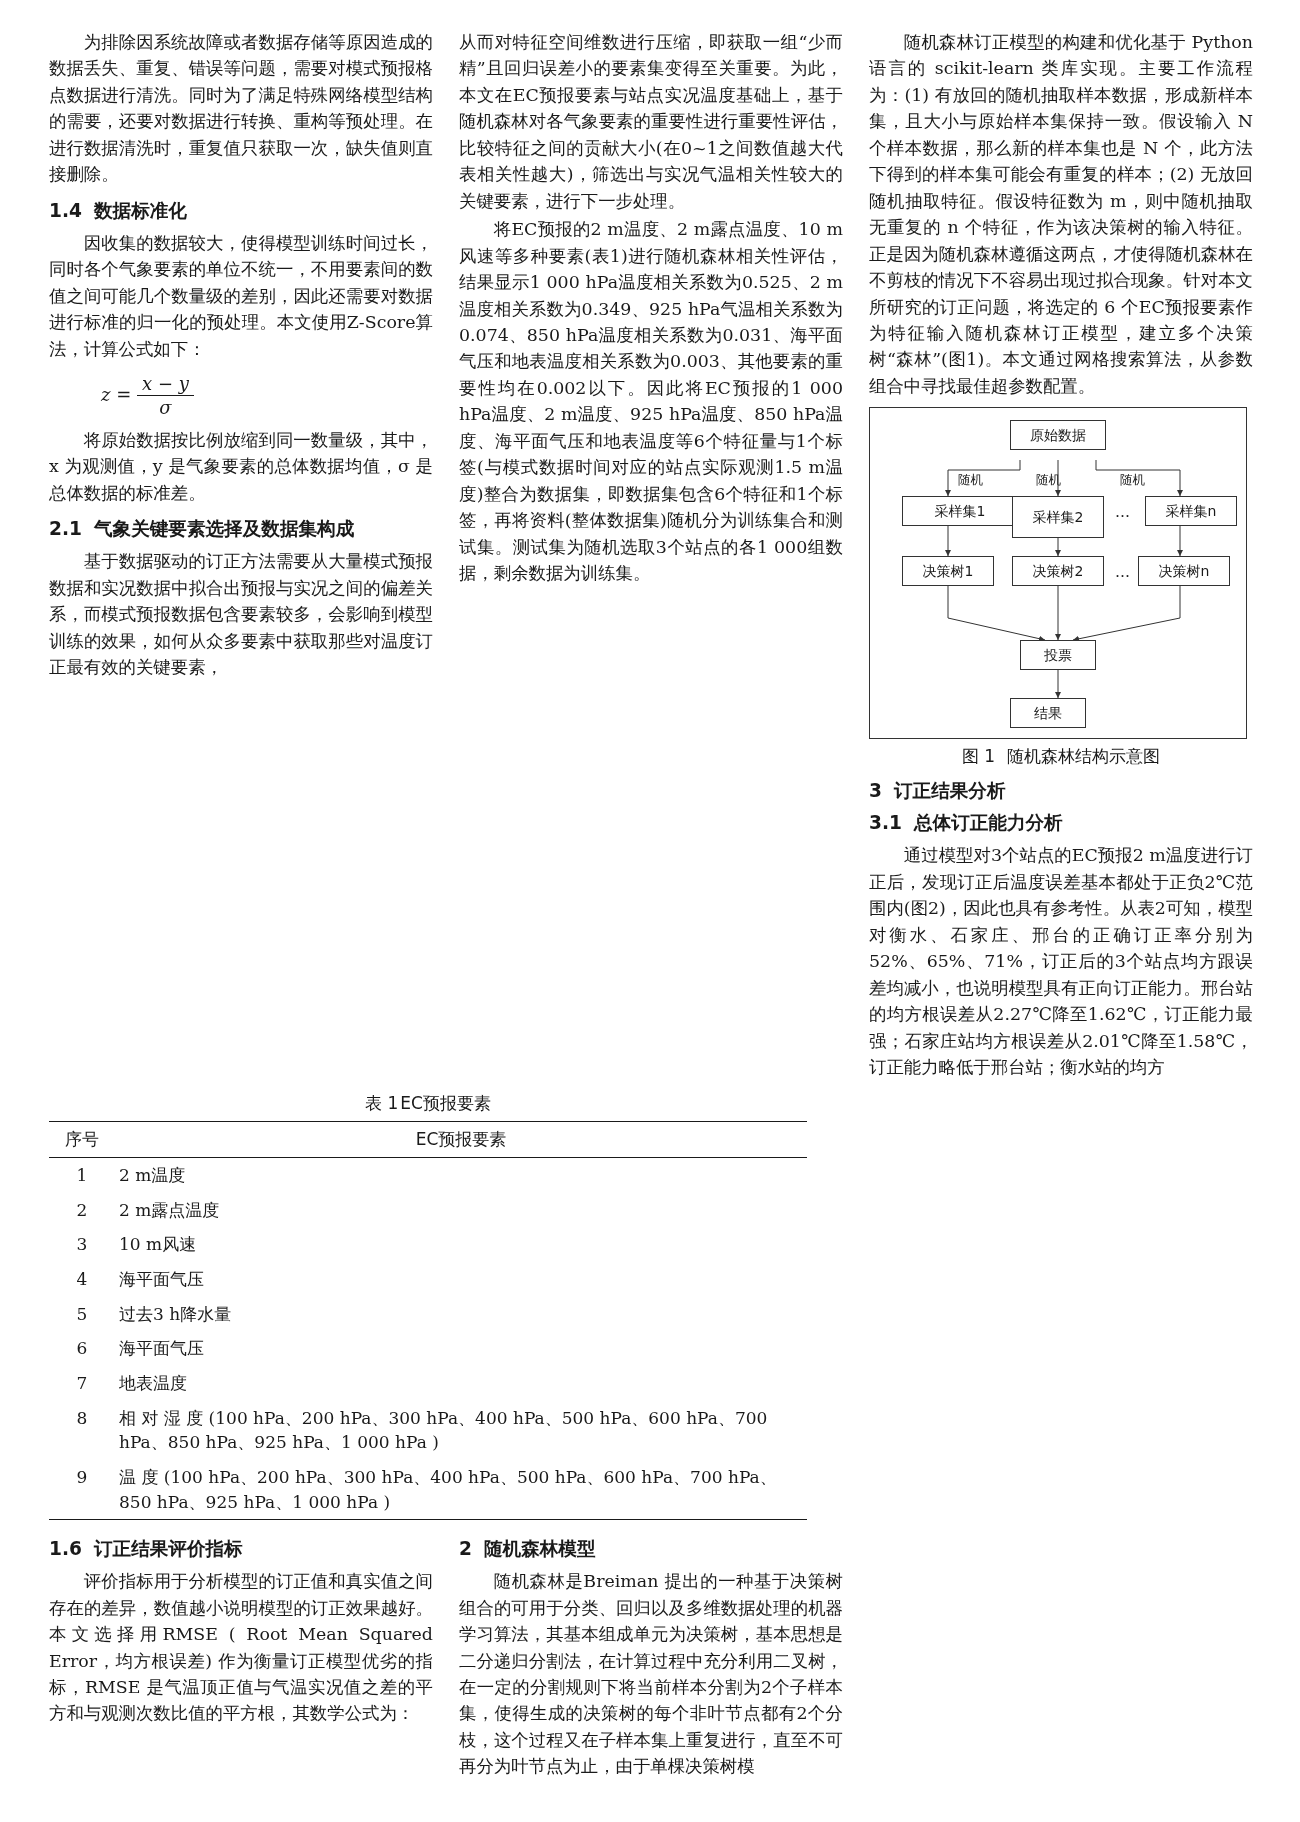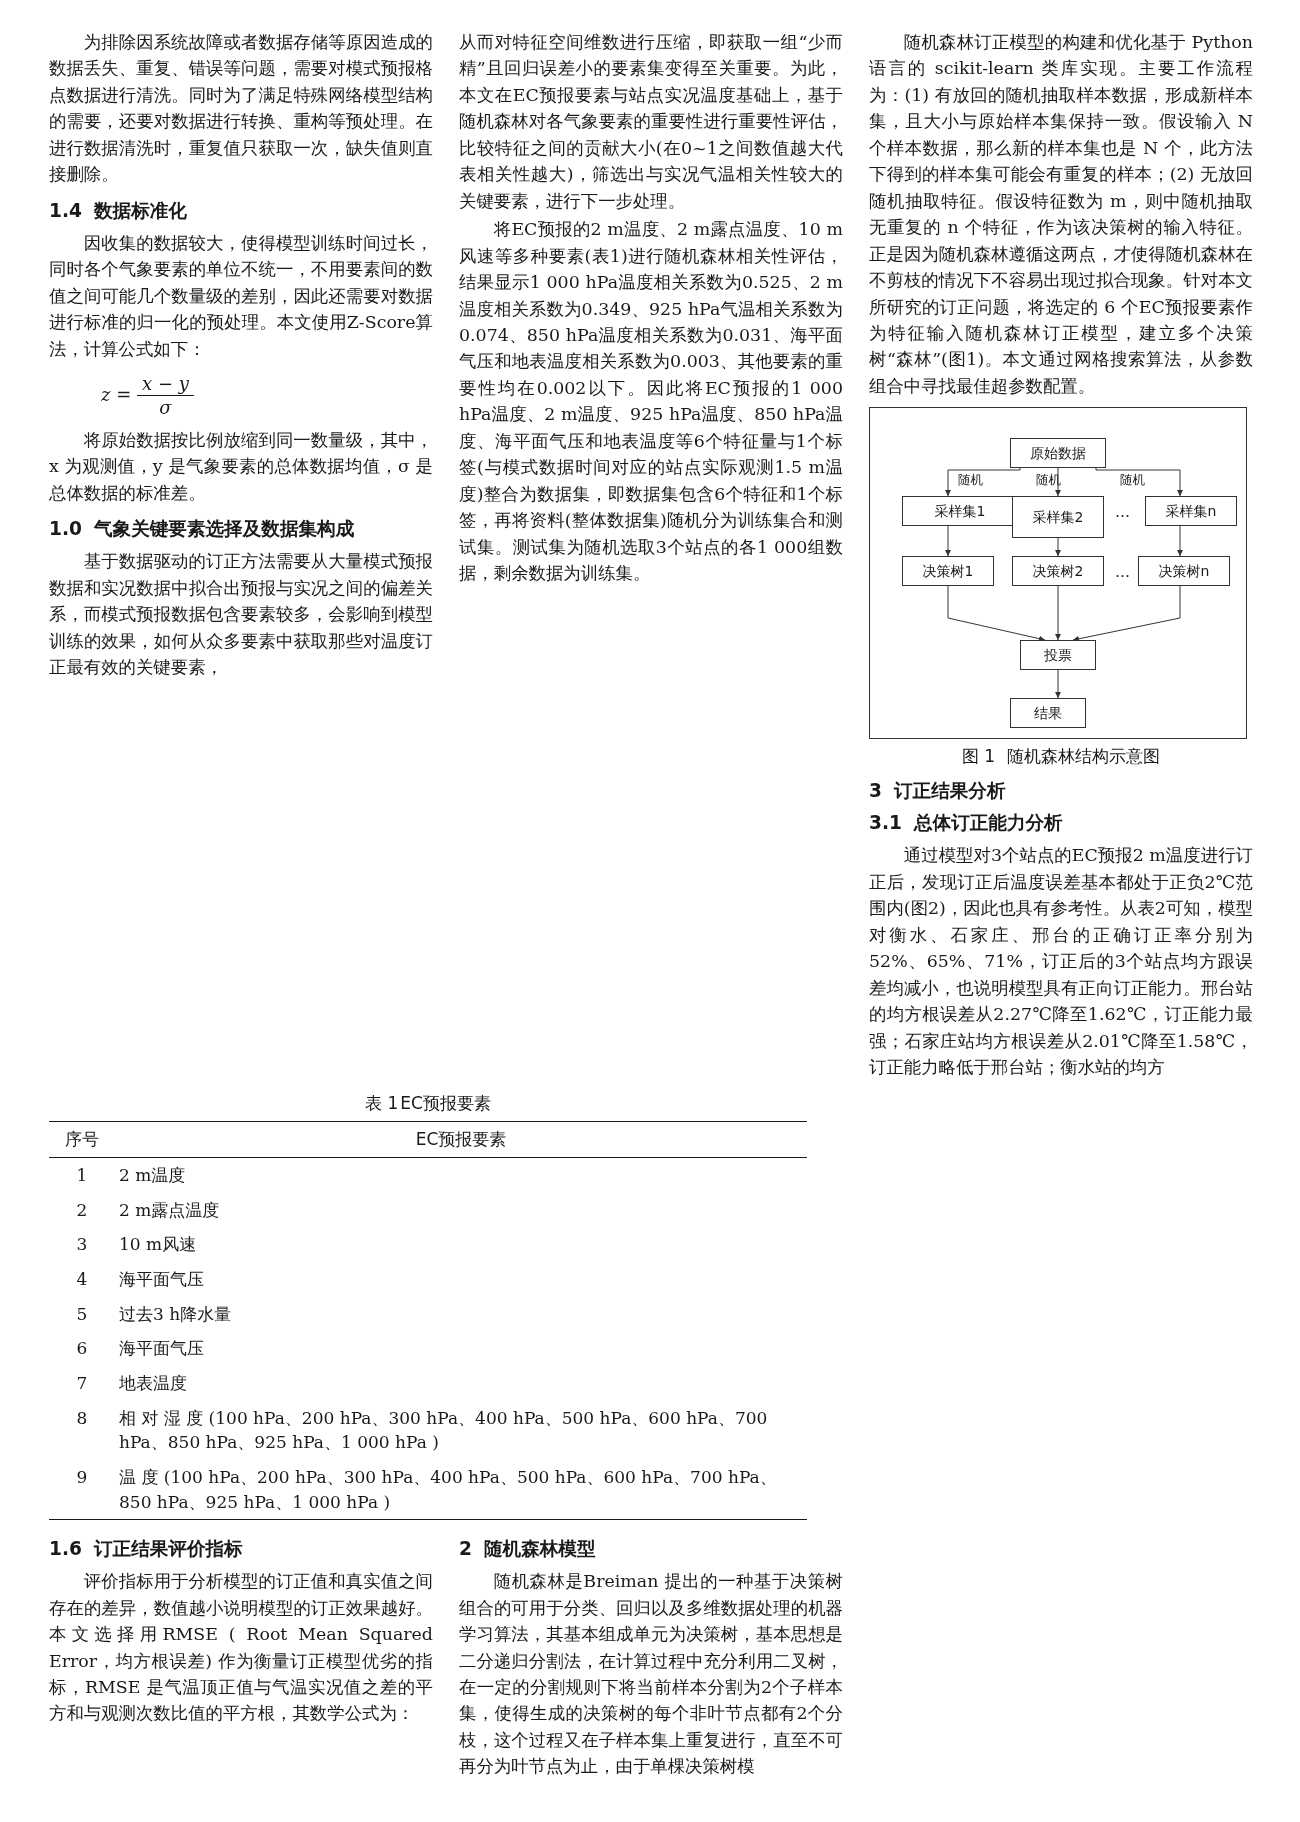--- a/index.html
+++ b/index.html
@@ -193,21 +193,21 @@
         <i class="mv">z =</i>
         <span class="frac">
           <span class="top"><i class="mv">x − y</i></span>
           <span class="bot"><i class="mv">σ</i></span>
         </span>
       </div>
 
       <p class="ind">将原始数据按比例放缩到同一数量级，其中，x 为观测值，y 是气象要素的总体数据均值，σ 是总体数据的标准差。</p>
 
       <h2 class="sec">
-        <span class="num">1.0</span><span>气象关键要素选择及数据集构成</span>
+        <span class="num">2.1</span><span>气象关键要素选择及数据集构成</span>
       </h2>
 
       <p class="ind">基于数据驱动的订正方法需要从大量模式预报数据和实况数据中拟合出预报与实况之间的偏差关系，而模式预报数据包含要素较多，会影响到模型训练的效果，如何从众多要素中获取那些对温度订正最有效的关键要素，</p>
     </div>
 
     <div class="col">
       <p>从而对特征空间维数进行压缩，即获取一组“少而精”且回归误差小的要素集变得至关重要。为此，本文在EC预报要素与站点实况温度基础上，基于随机森林对各气象要素的重要性进行重要性评估，比较特征之间的贡献大小(在0~1之间数值越大代表相关性越大)，筛选出与实况气温相关性较大的关键要素，进行下一步处理。</p>
       <p class="ind">将EC预报的2 m温度、2 m露点温度、10 m风速等多种要素(表1)进行随机森林相关性评估，结果显示1 000 hPa温度相关系数为0.525、2 m温度相关系数为0.349、925 hPa气温相关系数为0.074、850 hPa温度相关系数为0.031、海平面气压和地表温度相关系数为0.003、其他要素的重要性均在0.002以下。因此将EC预报的1 000 hPa温度、2 m温度、925 hPa温度、850 hPa温度、海平面气压和地表温度等6个特征量与1个标签(与模式数据时间对应的站点实际观测1.5 m温度)整合为数据集，即数据集包含6个特征和1个标签，再将资料(整体数据集)随机分为训练集合和测试集。测试集为随机选取3个站点的各1 000组数据，剩余数据为训练集。</p>
     </div>
 
@@ -230,21 +230,21 @@
           <path d="M188,118 L188,148" stroke="#333" fill="none" stroke-width="1" marker-end="url(#ah)"></path>
           <path d="M310,118 L310,148" stroke="#333" fill="none" stroke-width="1" marker-end="url(#ah)"></path>
 
           <path d="M78,178 L78,210 L175,232" stroke="#333" fill="none" stroke-width="1" marker-end="url(#ah)"></path>
           <path d="M188,178 L188,232" stroke="#333" fill="none" stroke-width="1" marker-end="url(#ah)"></path>
           <path d="M310,178 L310,210 L203,232" stroke="#333" fill="none" stroke-width="1" marker-end="url(#ah)"></path>
 
           <path d="M188,262 L188,290" stroke="#333" fill="none" stroke-width="1" marker-end="url(#ah)"></path>
         </svg>
 
-        <div class="node" style="left:140px; top:30px; width:96px; height:30px;">原始数据</div>
+        <div class="node" style="left:140px; top:12px; width:96px; height:30px;">原始数据</div>
 
         <div class="edge-label" style="left:88px; top:64px;">随机</div>
         <div class="edge-label" style="left:166px; top:64px;">随机</div>
         <div class="edge-label" style="left:250px; top:64px;">随机</div>
 
         <div class="node" style="left:32px; top:88px; width:116px; height:30px;">采样集1</div>
         <div class="node" style="left:142px; top:88px; width:92px; height:42px;">采样集2</div>
         <div class="dots" style="left:245px; top:95px;">…</div>
         <div class="node" style="left:268px; top:88px; width:92px; height:30px;margin-left:7px;">采样集n</div>
 

